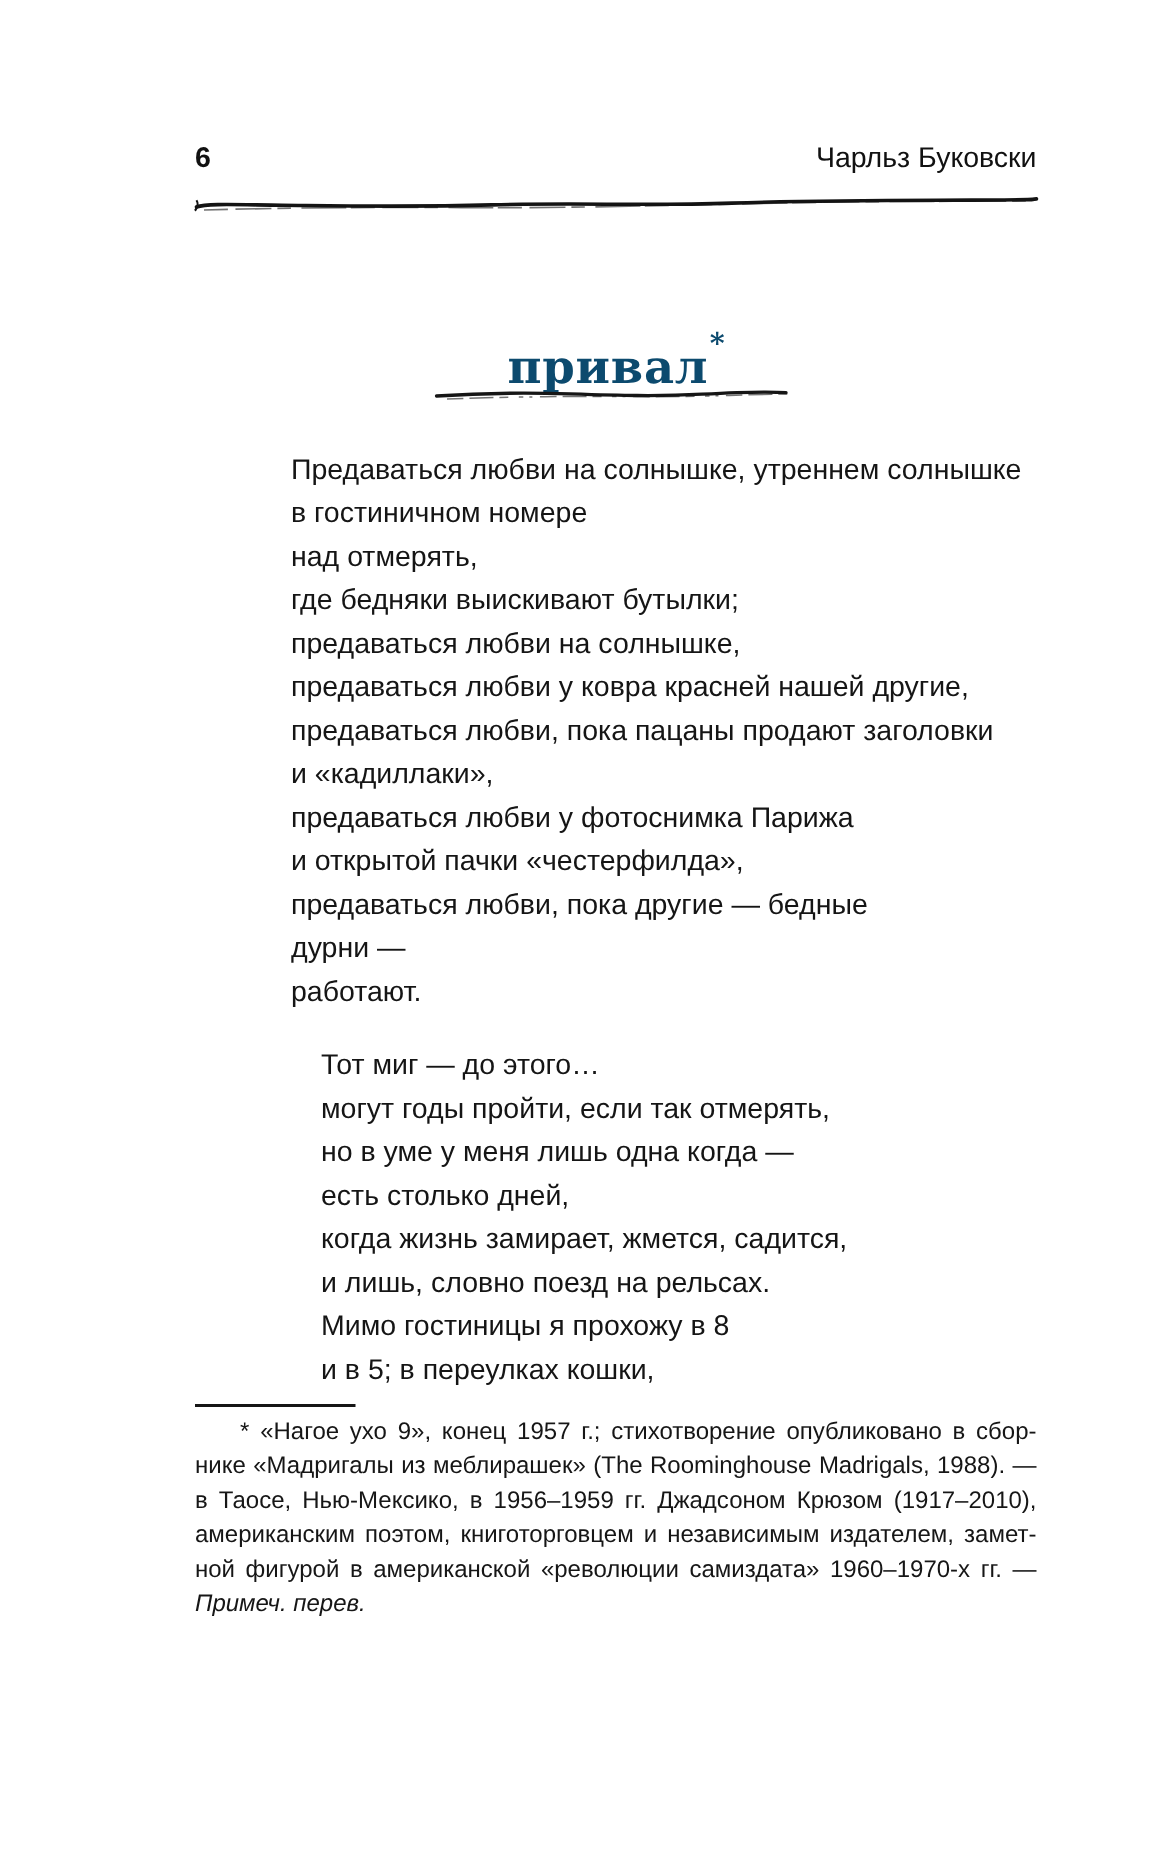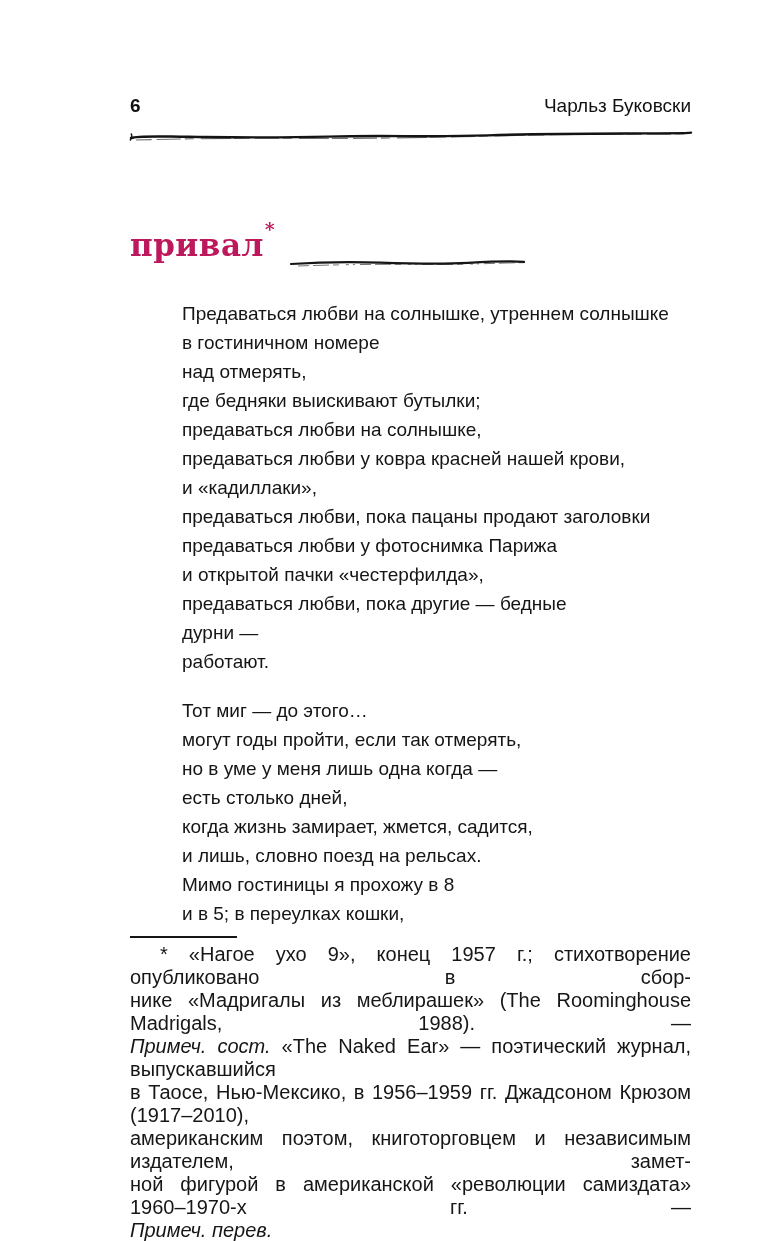--- a/index.html
+++ b/index.html
@@ -20,42 +20,42 @@
     font-size:19px; line-height:22px; color:#111;
   }
   .page-num { font-weight:700; letter-spacing:0.2px; }
   .head-author { font-weight:400; }
 
   .header-rule { position:absolute; top:127px; left:-2px; }
 
   
   .poem-title {
     position:absolute; top:199px; left:0; width:100%;
-    text-align:left;
+    text-align:center;
     font-family:"DejaVu Serif", serif;
     font-weight:700; font-size:31px; line-height:36px;
-    color:#be185d; letter-spacing:0.5px;
+    color:#0c4a6e; letter-spacing:0.5px;
   }
   .poem-title sup {
     font-size:19px; position:relative; top:-9px; left:1px; font-weight:700;
   }
   .title-squiggle { position:absolute; top:254px; left:158px; }
 
   
   .poem {
-    position:absolute; top:299px; left:52px; width:505px;
+    position:absolute; top:299px; left:64px; width:505px;
     font-size:19px; line-height:29px; color:#151515;
   }
-  .stanza + .stanza { margin-top:20px; }
+  .stanza + .stanza { margin-top:20px;margin-left:20px; }
   .poem-line { white-space:nowrap; }
 
   
   .footnote { position:absolute; top:936px; left:0; width:100%; }
   .fn-rule { width:107px; height:2px; background:#161616; }
-  .fn-text { margin-top:5px; font-size:20px; line-height:23px; color:#161616; }
+  .fn-text { margin-top:5px; font-size:16px; line-height:23px; color:#161616; }
   .fn-line { text-align:justify; text-align-last:justify; }
   .fn-line.fn-first { text-indent:30px; }
   .fn-line.fn-last { text-align-last:left; }
   .it { font-style:italic; }
 </style>
 </head>
 <body>
 
 <div class="page">
   <div class="content">
@@ -78,23 +78,23 @@
       <path d="M10,12 C50,10.5 100,10 140,10.4 S204,9 240,8.6" fill="none" stroke="#161616" stroke-width="1" opacity="0.6" stroke-dasharray="11 4 16 4 6 7 3 4 2 5"></path>
     </svg>
 
     <div class="poem">
         <div class="stanza">
           <div class="poem-line">Предаваться любви на солнышке, утреннем солнышке</div>
           <div class="poem-line">в гостиничном номере</div>
           <div class="poem-line">над отмерять,</div>
           <div class="poem-line">где бедняки выискивают бутылки;</div>
           <div class="poem-line">предаваться любви на солнышке,</div>
-          <div class="poem-line">предаваться любви у ковра красней нашей крови,</div>
+          <div class="poem-line">предаваться любви у ковра красней нашей другие,</div>
+          <div class="poem-line">предаваться любви, пока пацаны продают заголовки</div>
           <div class="poem-line">и «кадиллаки»,</div>
-          <div class="poem-line">предаваться любви, пока пацаны продают заголовки</div>
           <div class="poem-line">предаваться любви у фотоснимка Парижа</div>
           <div class="poem-line">и открытой пачки «честерфилда»,</div>
           <div class="poem-line">предаваться любви, пока другие — бедные</div>
           <div class="poem-line">дурни —</div>
           <div class="poem-line">работают.</div>
         </div>
         <div class="stanza">
           <div class="poem-line">Тот миг — до этого…</div>
           <div class="poem-line">могут годы пройти, если так отмерять,</div>
           <div class="poem-line">но в уме у меня лишь одна когда —</div>
@@ -104,21 +104,20 @@
           <div class="poem-line">Мимо гостиницы я прохожу в 8</div>
           <div class="poem-line">и в 5; в переулках кошки,</div>
         </div>
       </div>
 
     <div class="footnote">
       <div class="fn-rule"></div>
       <div class="fn-text">
           <div class="fn-line fn-first"><span>* «Нагое ухо 9», конец 1957 г.; стихотворение опубликовано в сбор-</span></div>
           <div class="fn-line"><span>нике «Мадригалы из меблирашек» (The Roominghouse Madrigals, 1988). —</span></div>
-          <div class="fn-line"><span class="it">Примеч. сост.</span><span> «The Naked Ear» — поэтический журнал, выпускавшийся</span></div>
           <div class="fn-line"><span>в Таосе, Нью-Мексико, в 1956–1959 гг. Джадсоном Крюзом (1917–2010),</span></div>
           <div class="fn-line"><span>американским поэтом, книготорговцем и независимым издателем, замет-</span></div>
           <div class="fn-line"><span>ной фигурой в американской «революции самиздата» 1960–1970-х гг. —</span></div>
           <div class="fn-line fn-last"><span class="it">Примеч. перев.</span></div>
         </div>
     </div>
 
   </div>
 </div>
 

